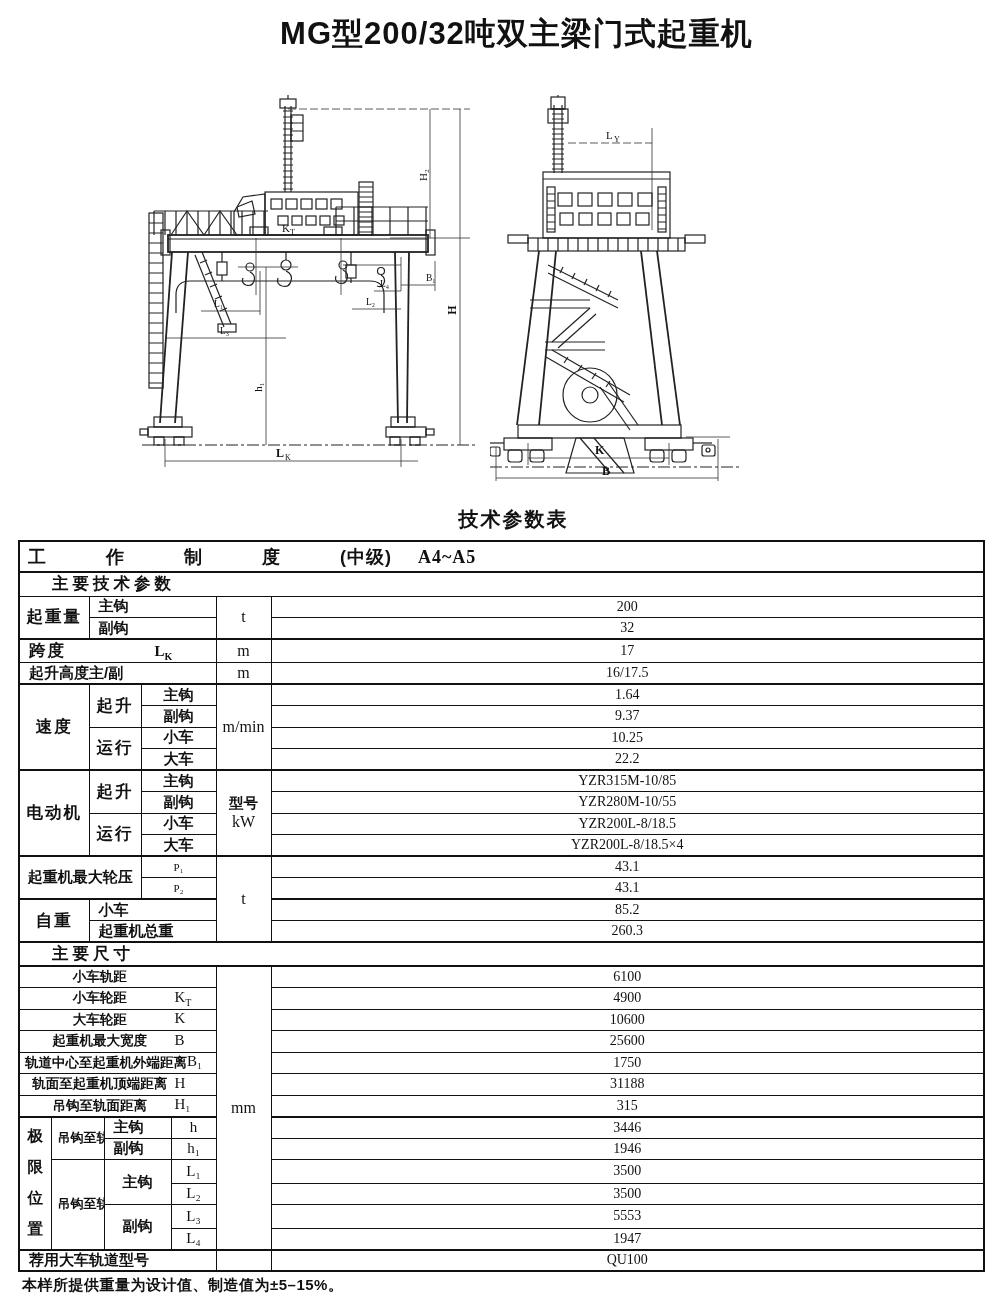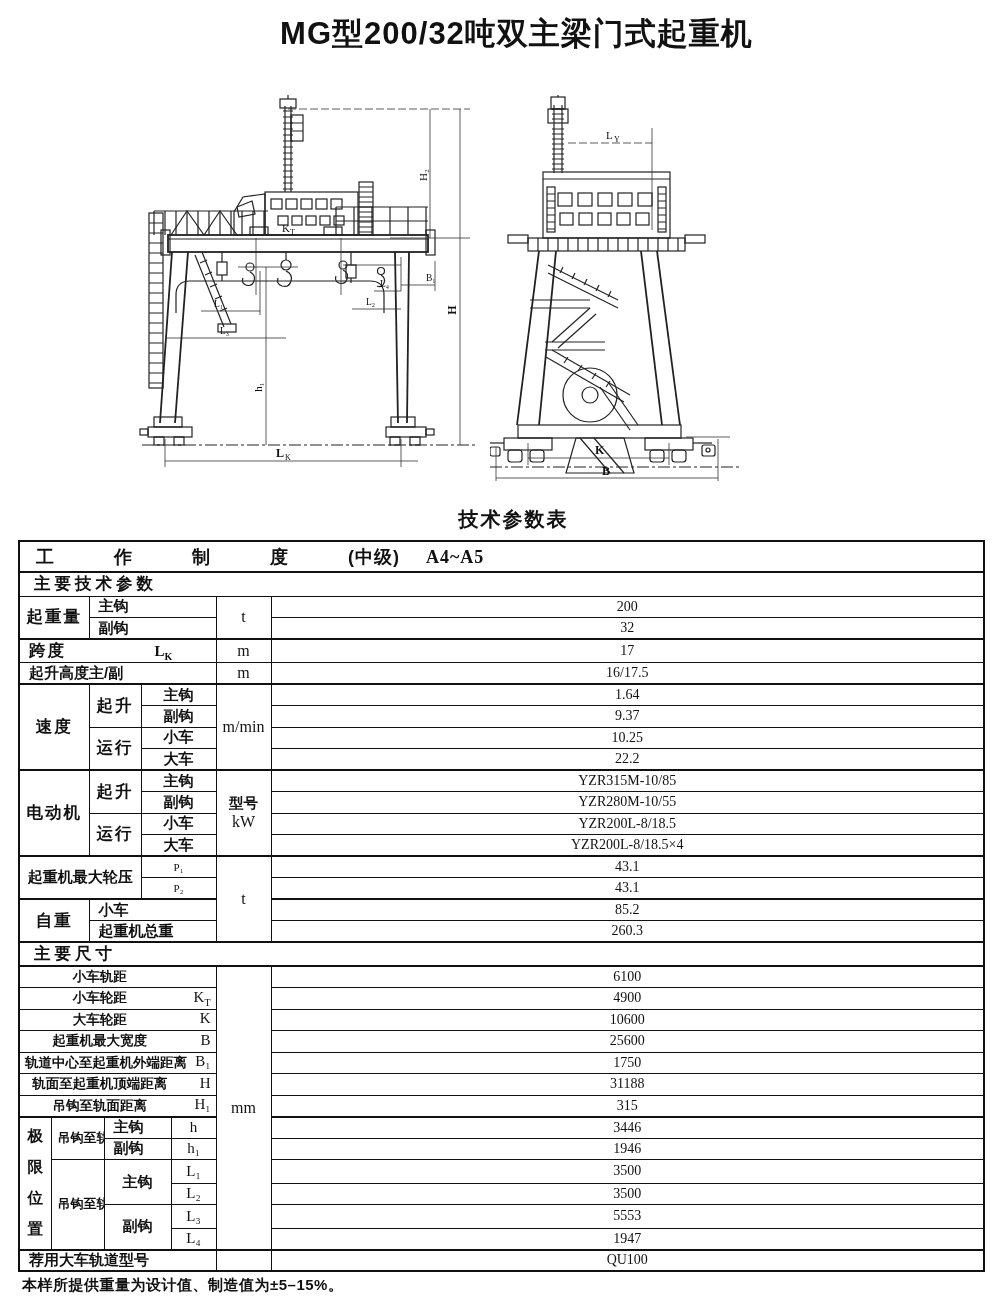--- a/index.html
+++ b/index.html
@@ -44,29 +44,29 @@
   tr.tt > td { border-top:2.3px solid #111; }
   td.lbl  { font-weight:bold; font-size:15px; text-align:center; }
   td.big  { font-size:16.5px; letter-spacing:2px;margin-top:13px; }
   td.left { text-align:left; padding-left:9px; }
   td.unit { font-family:"Liberation Serif", serif; font-size:16px; text-align:center; }
   td.unit .cn { font-family:"Liberation Sans", sans-serif; font-weight:bold; font-size:14.5px; display:block; line-height:1.25; }
   td.unit .en { display:block; line-height:1.25; }
   td.val  { font-family:"Liberation Serif", serif; font-size:14px; text-align:center; }
   td.sym  { font-family:"Liberation Serif", serif; font-size:15px; text-align:center; }
   td.psym { font-family:"Liberation Serif", serif; font-size:11px; text-align:center; }
-  tr.duty td { height:31px; font-weight:bold; font-size:18px; text-align:left; padding-left:16px; border-bottom:2.3px solid #111; }
+  tr.duty td { height:31px; font-weight:bold; font-size:18px; text-align:left; padding-left:8px; border-bottom:2.3px solid #111; }
   tr.duty .duty-lbl { letter-spacing:60px; }
   tr.duty .duty-grade { letter-spacing:1px; }
   tr.duty .duty-val { font-family:"Liberation Serif", serif; margin-left:26px; letter-spacing:1px; }
-  tr.sec td { height:24px; font-weight:bold; font-size:16.5px; letter-spacing:4px; text-align:left; padding-left:14px; }
+  tr.sec td { height:24px; font-weight:bold; font-size:16.5px; letter-spacing:4px; text-align:left; padding-left:32px; }
   td.dim { padding:0 5px; }
   td.dim .in { display:flex; align-items:center; }
   td.dim .dim-lbl { flex:1; text-align:center; font-weight:bold; font-size:13.5px; }
-  td.dim .dim-sym { width:36px; text-align:right; font-family:"Liberation Serif", serif; font-size:15px; font-weight:normal; }
+  td.dim .dim-sym { width:36px; text-align:left; font-family:"Liberation Serif", serif; font-size:15px; font-weight:normal; }
   td.wrap { white-space:normal; font-weight:bold; font-size:13px; line-height:1.45; padding:2px 3px 2px 6px; text-align:left; }
   td.vert { padding:3px 0; }
   td.vert .in { display:flex; flex-direction:column; justify-content:space-around; align-items:center; height:125px; font-weight:bold; font-size:15.5px; }
   sub { font-size:10px; }
 </style>
 </head>
 <body>
 
 <div class="title">MG型200/32吨双主梁门式起重机</div>
 

